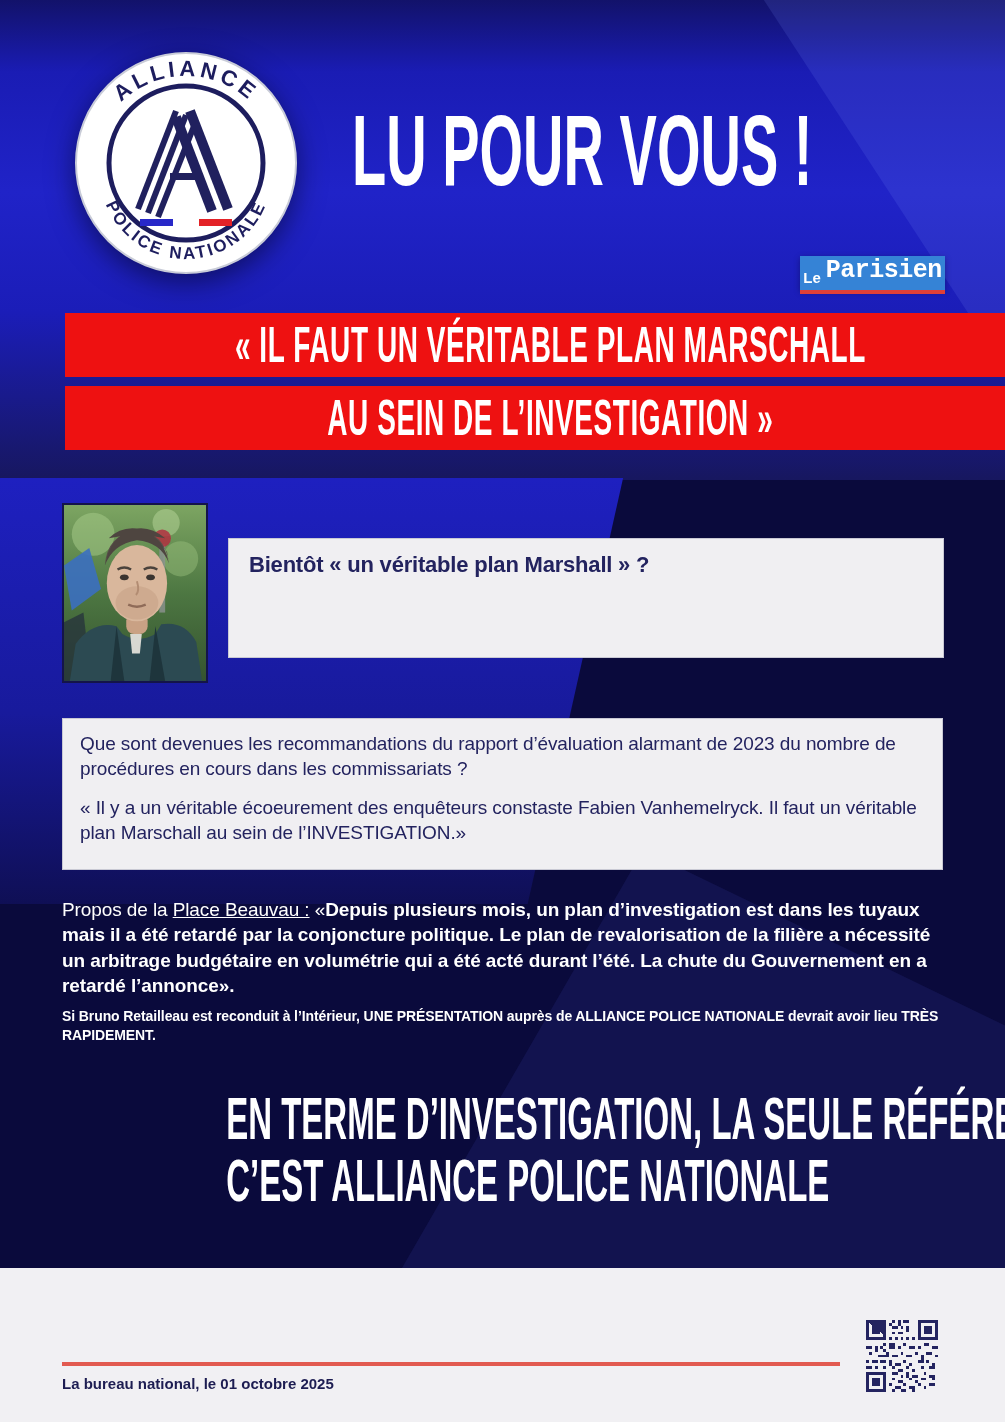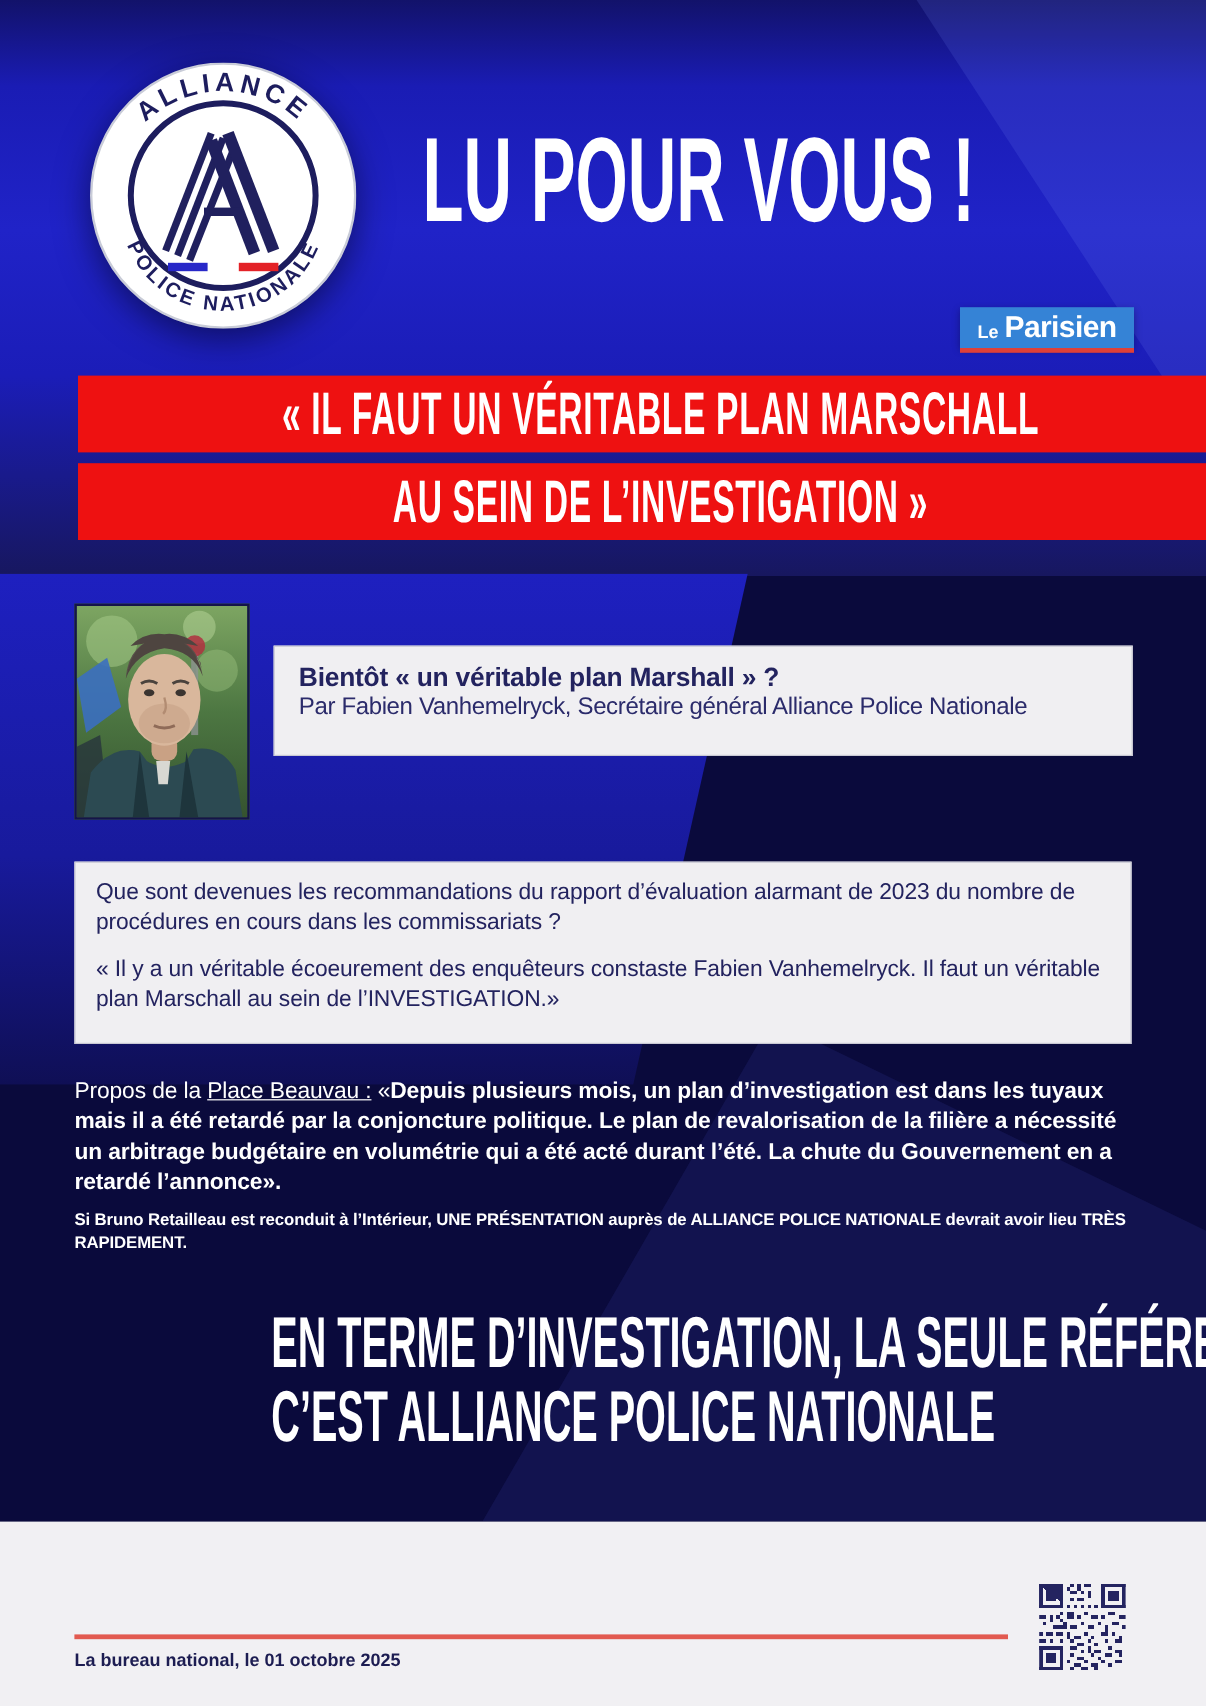--- a/index.html
+++ b/index.html
@@ -26,42 +26,42 @@
   
   .badge{position:absolute;left:75px;top:52px;width:222px;height:222px;
     filter:drop-shadow(0 8px 14px rgba(0,0,10,.5));}
 
   
   .main-title{position:absolute;left:352px;top:100px;height:100px;line-height:100px;
     color:#fff;font-size:100px;font-weight:700;white-space:nowrap;}
 
   
   .parisien{position:absolute;left:800px;top:256px;width:145px;}
-  .parisien-box{height:34px;background:#3583d6;display:flex;align-items:center;
+  .parisien-box{height:34px;background:#3583d6;display:flex;
     justify-content:center;gap:5px;color:#fff;box-shadow:0 2px 6px rgba(0,0,20,.35);}
   .parisien-le{font-size:15px;font-weight:700;align-self:flex-end;padding-bottom:4px;}
-  .parisien-name{font-size:25px;font-weight:700;letter-spacing:-.5px;}
+  .parisien-name{font-size:25px;font-weight:700;letter-spacing:-.5px;font-family:Liberation Mono, monospace;}
   .parisien-strip{height:4px;background:#e04038;width:100%;}
 
   
   .banner{position:absolute;left:65px;width:971px;height:64px;background:#ee1111;
     display:flex;align-items:center;justify-content:center;}
   .banner1{top:313px}.banner2{top:386px}
   .banner .txt{display:inline-block;transform:scaleX(.56);transform-origin:50% 50%;
     font-size:50px;font-weight:700;color:#fff;white-space:nowrap;letter-spacing:1px;}
 
   
   .photo{position:absolute;left:62px;top:503px;width:146px;height:180px;
     border:2px solid #14144a;box-sizing:border-box;background:#49713f;}
   .photo svg{display:block;width:100%;height:100%;}
 
   
-  .card-quote{position:absolute;left:228px;top:538px;width:716px;height:92px;
+  .card-quote{position:absolute;left:228px;top:538px;width:716px;height:120px;
     background:#f0eff2;border:1px solid #c9c9d4;box-sizing:border-box;
-    padding:13px 20px;display:flex;flex-direction:column;
+    padding:13px 20px;display:flex;flex-direction:column;justify-content:space-between;
     color:#23235f;}
   .card-quote-title{font-weight:700;font-size:22px;letter-spacing:-.2px;}
   .card-quote-byline{font-size:20px;color:#2b2b6b;letter-spacing:-.3px;}
   .card-question{position:absolute;left:62px;top:718px;width:881px;height:152px;
     background:#f0eff2;border:1px solid #c9c9d4;box-sizing:border-box;
     padding:12px 17px;color:#23235f;font-size:19px;line-height:1.32;letter-spacing:-.1px;}
   .card-question p{margin:0 0 14px 0;}
   .card-question p:last-child{margin-bottom:0;}
 
   
@@ -180,21 +180,20 @@
       <ellipse cx="89" cy="74" rx="4.5" ry="3" fill="#3a3430"></ellipse>
       <path d="M55 66 Q62 62 69 66" stroke="#4a423c" stroke-width="2.5" fill="none"></path>
       <path d="M82 66 Q89 62 96 66" stroke="#4a423c" stroke-width="2.5" fill="none"></path>
       <path d="M75 78 Q78 88 74 92" stroke="#b28c72" stroke-width="2" fill="none"></path>
       <path d="M66 102 Q75 106 84 102" stroke="#8f6b58" stroke-width="2.5" fill="none"></path>
     </svg>
   </div>
 
   <div class="card-quote">
     <div class="card-quote-title">Bientôt « un véritable plan Marshall » ?</div>
-    <div class="card-quote-byline">Par Fabien Vanhemelryck, Secrétaire général Alliance Police Nationale</div>
   </div>
 
   <div class="card-question">
     <p>Que sont devenues les recommandations du rapport d’évaluation alarmant de 2023 du nombre de procédures en cours dans les commissariats ?</p>
     <p>« Il y a un véritable écoeurement des enquêteurs constaste Fabien Vanhemelryck. Il faut un véritable plan Marschall au sein de l’INVESTIGATION.»</p>
   </div>
 
   <div class="body-para1">
     <span>Propos de la </span><span class="u">Place Beauvau :</span><span> «</span><span class="b">Depuis plusieurs mois, un plan d’investigation est dans les tuyaux mais il a été retardé par la conjoncture politique. Le plan de revalorisation de la filière a nécessité un arbitrage budgétaire en volumétrie qui a été acté durant l’été. La chute du Gouvernement en a retardé l’annonce».</span>
   </div>

